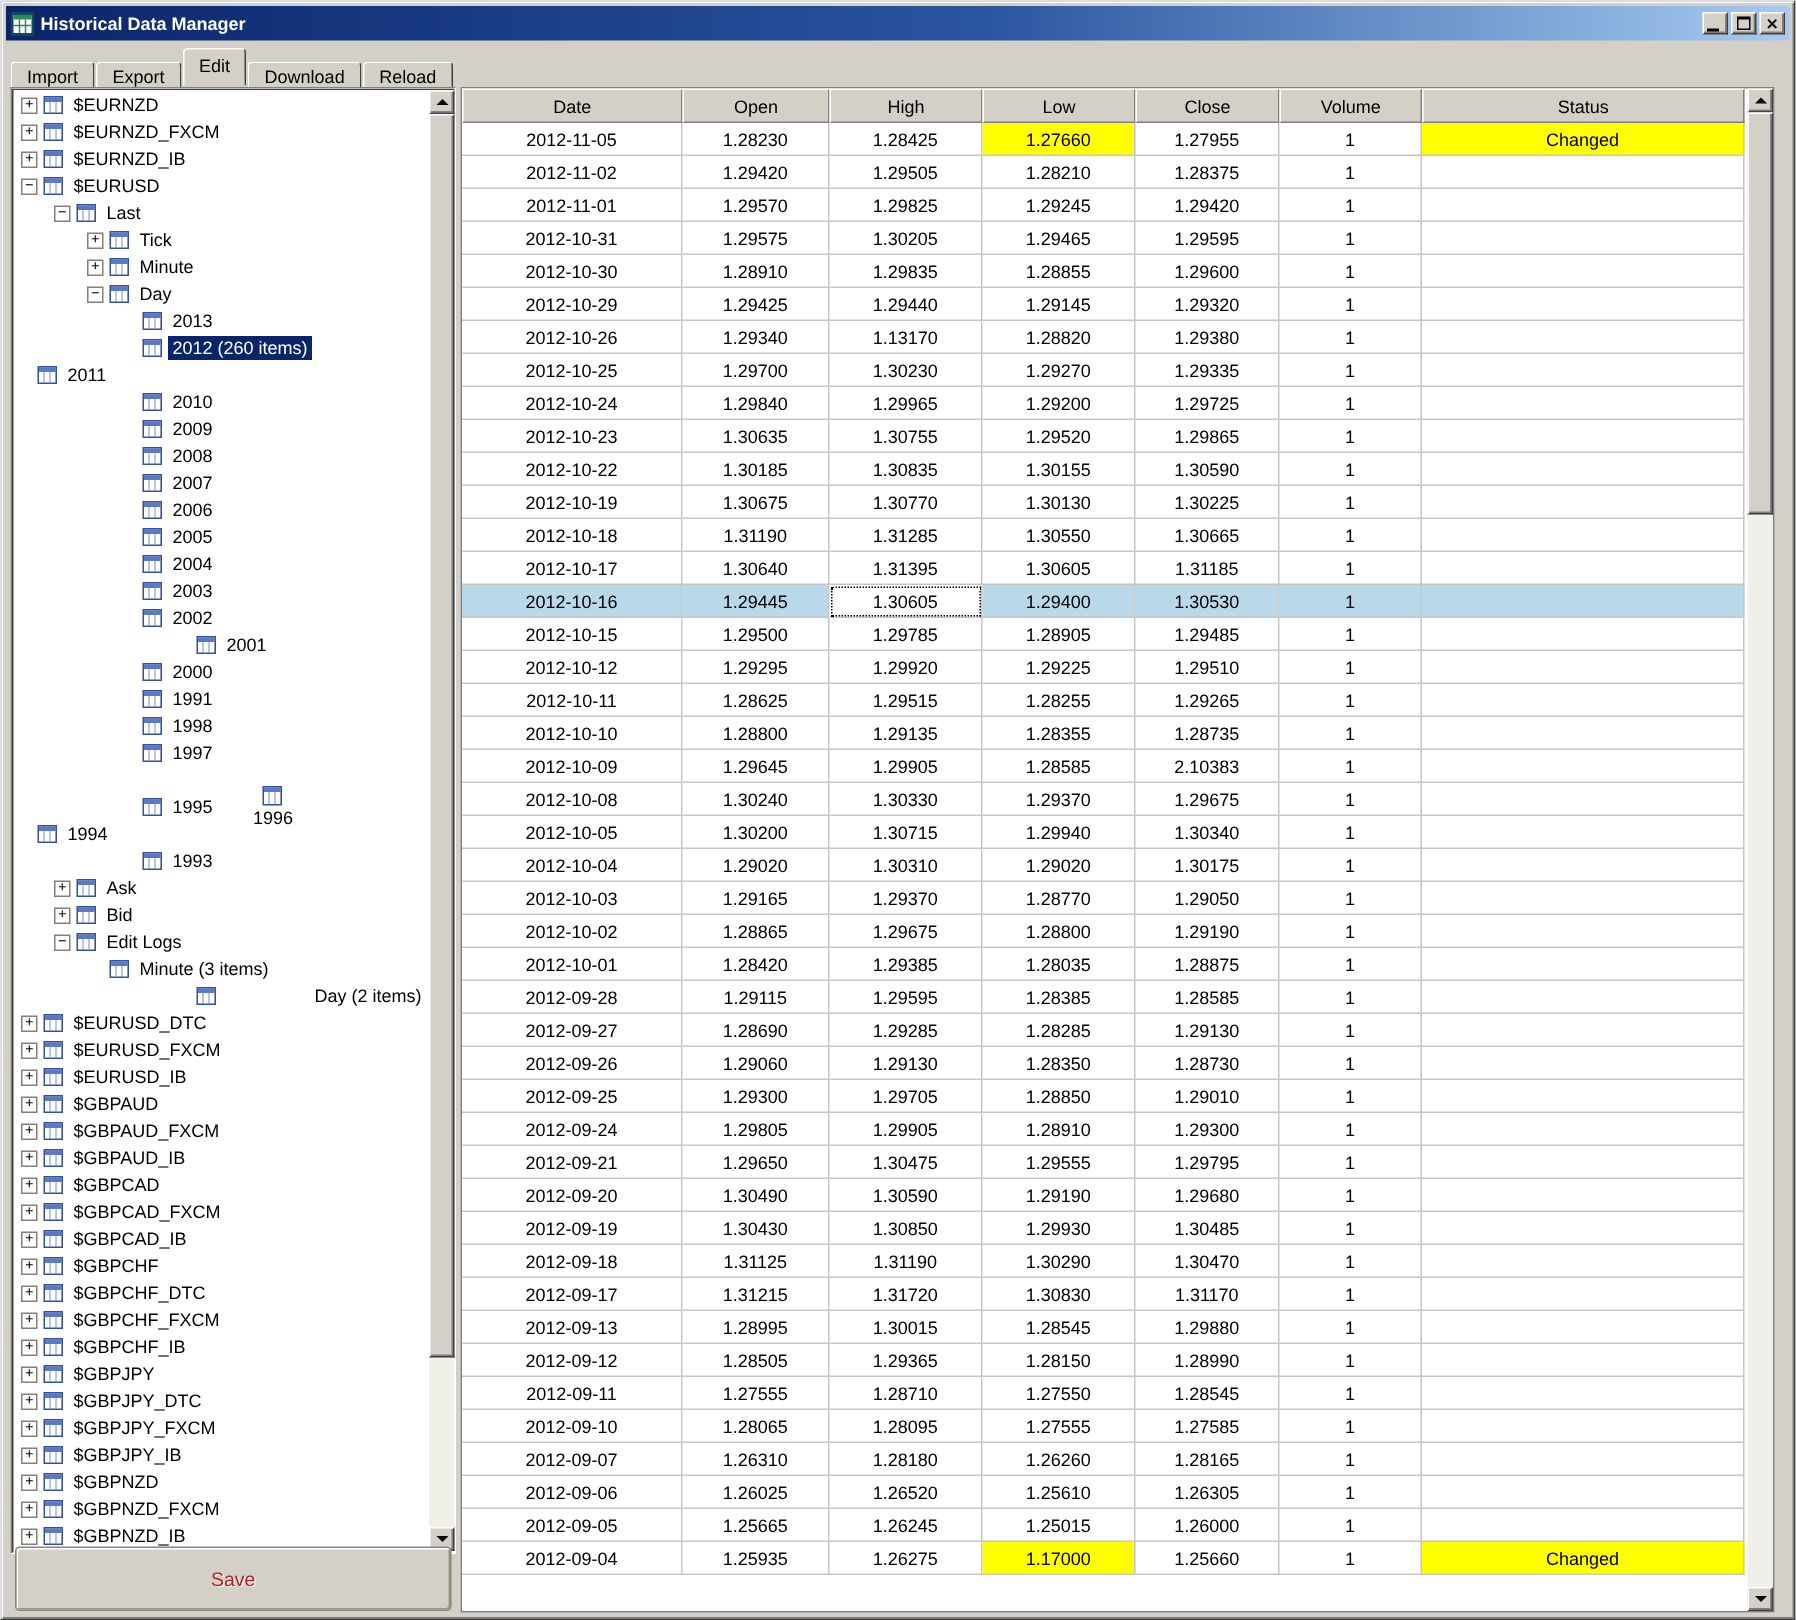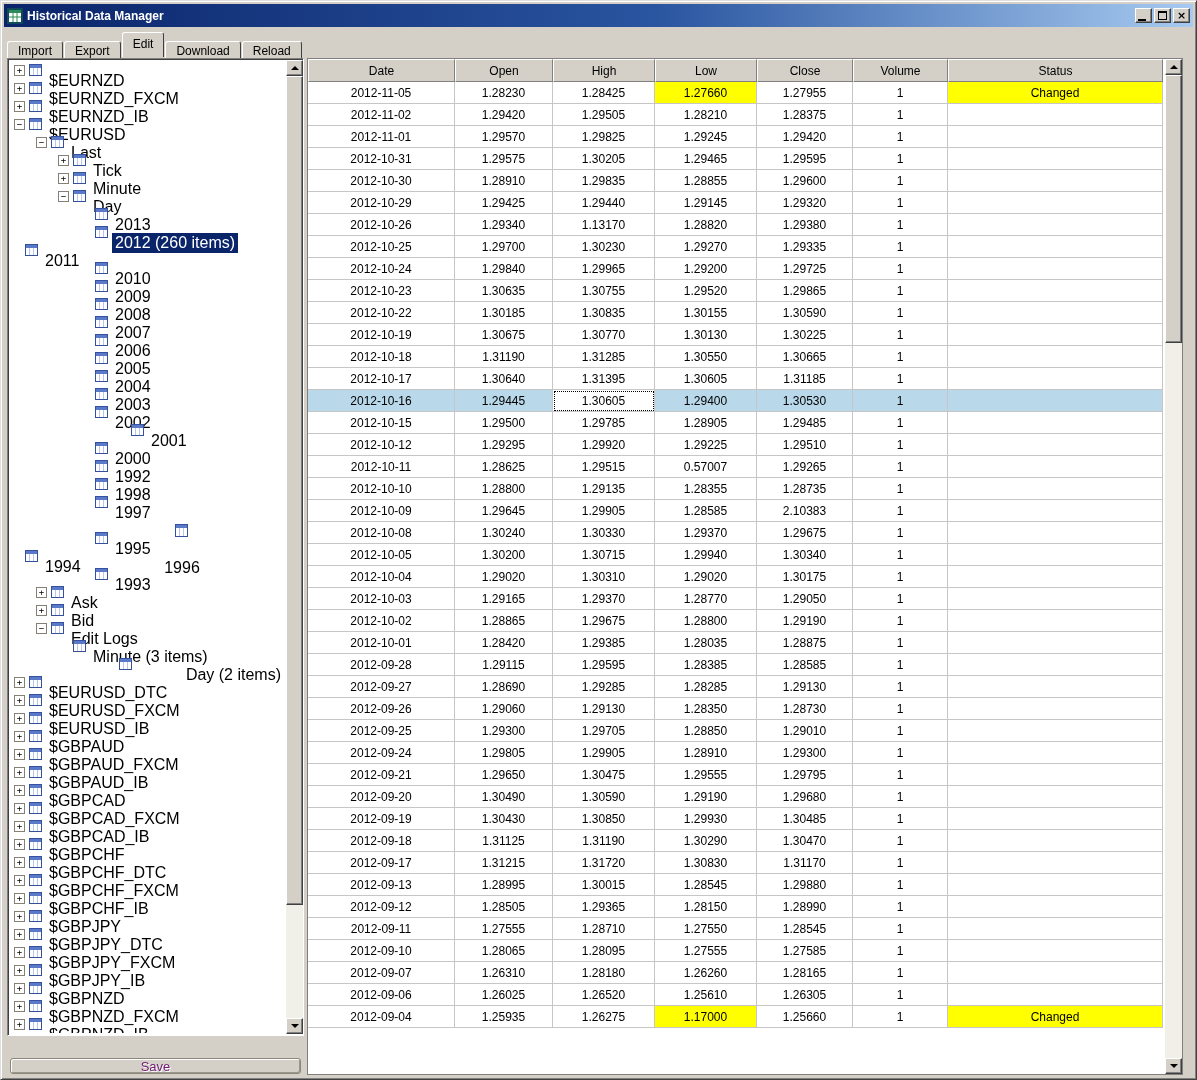--- a/index.html
+++ b/index.html
@@ -65,29 +65,29 @@
     margin-right:2px; color:#000;
   }
   .exp-spacer { flex:0 0 13px; width:13px; height:1px; }
   .node-icon {
     flex:0 0 13px; width:13px; height:12px; margin:0 4px 0 2px;
     border:1px solid #35519e;
     background:
       linear-gradient(#5b79c9,#5b79c9) 0 0/100% 3px no-repeat,
       repeating-linear-gradient(to right, #fff 0 3px, #b9c6e8 3px 4px);
   }
-  .tree-label { padding:1px 3px; font-size:16px;margin-top:21px; }
+  .tree-label { padding:1px 3px; font-size:12px; }
   .tree-label.selected { background:var(--tree-selection,#0a246a); color:#fff; }
   
   .save-btn {
-    position:absolute; left:9px; bottom:5px; width:291px; height:16px;
+    position:absolute; left:9px; bottom:5px; width:291px; height:43px;
     background:#d4d0c8; border:1px solid #8a867a; border-radius:3px;
     box-shadow: inset 1px 1px 0 #fff, inset -1px -1px 0 #9a9689;
     font-family:"Liberation Sans", sans-serif; font-size:13px;
-    color:#701a75; text-shadow:1px 1px 0 #fff;
+    color:#b91c1c; text-shadow:1px 1px 0 #fff;
   }
   
   .right-panel {
     position:absolute; left:306px; top:57px; width:876px; bottom:4px;
     background:#fff;
     border:1px solid #808080;
     overflow:hidden;
   }
   .grid { border-collapse:separate; border-spacing:0; table-layout:fixed; width:855px; background:#fff; font-size:12px; }
   .grid th {
@@ -265,21 +265,21 @@
           <div class="tree-label">2001</div>
         </div>
         <div class="tree-item" style="padding-left: 70px;">
           <div class="exp-spacer"></div>
           <div class="node-icon"></div>
           <div class="tree-label">2000</div>
         </div>
         <div class="tree-item" style="padding-left: 70px;">
           <div class="exp-spacer"></div>
           <div class="node-icon"></div>
-          <div class="tree-label">1992</div>
+          <div class="tree-label">1991</div>
         </div>
         <div class="tree-item" style="padding-left: 70px;">
           <div class="exp-spacer"></div>
           <div class="node-icon"></div>
           <div class="tree-label">1998</div>
         </div>
         <div class="tree-item" style="padding-left: 70px;">
           <div class="exp-spacer"></div>
           <div class="node-icon"></div>
           <div class="tree-label">1997</div>
@@ -618,21 +618,21 @@
             <td>1.29920</td>
             <td>1.29225</td>
             <td>1.29510</td>
             <td>1</td>
             <td></td>
           </tr>
           <tr>
             <td>2012-10-11</td>
             <td>1.28625</td>
             <td>1.29515</td>
-            <td>0.57007</td>
+            <td>1.28255</td>
             <td>1.29265</td>
             <td>1</td>
             <td></td>
           </tr>
           <tr>
             <td>2012-10-10</td>
             <td>1.28800</td>
             <td>1.29135</td>
             <td>1.28355</td>
             <td>1.28735</td>
@@ -836,20 +836,29 @@
             <td>1.28165</td>
             <td>1</td>
             <td></td>
           </tr>
           <tr>
             <td>2012-09-06</td>
             <td>1.26025</td>
             <td>1.26520</td>
             <td>1.25610</td>
             <td>1.26305</td>
+            <td>1</td>
+            <td></td>
+          </tr>
+          <tr>
+            <td>2012-09-05</td>
+            <td>1.25665</td>
+            <td>1.26245</td>
+            <td>1.25015</td>
+            <td>1.26000</td>
             <td>1</td>
             <td></td>
           </tr>
           <tr>
             <td>2012-09-04</td>
             <td>1.25935</td>
             <td>1.26275</td>
             <td class="yl">1.17000</td>
             <td>1.25660</td>
             <td>1</td>

